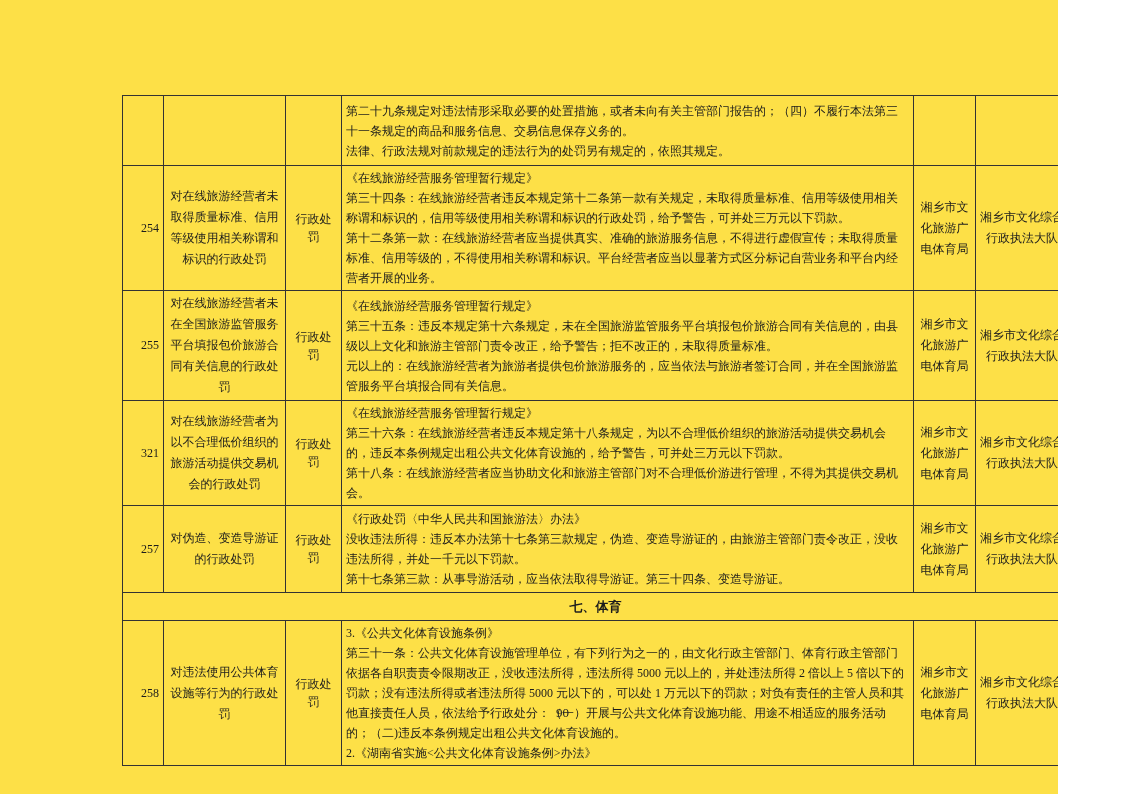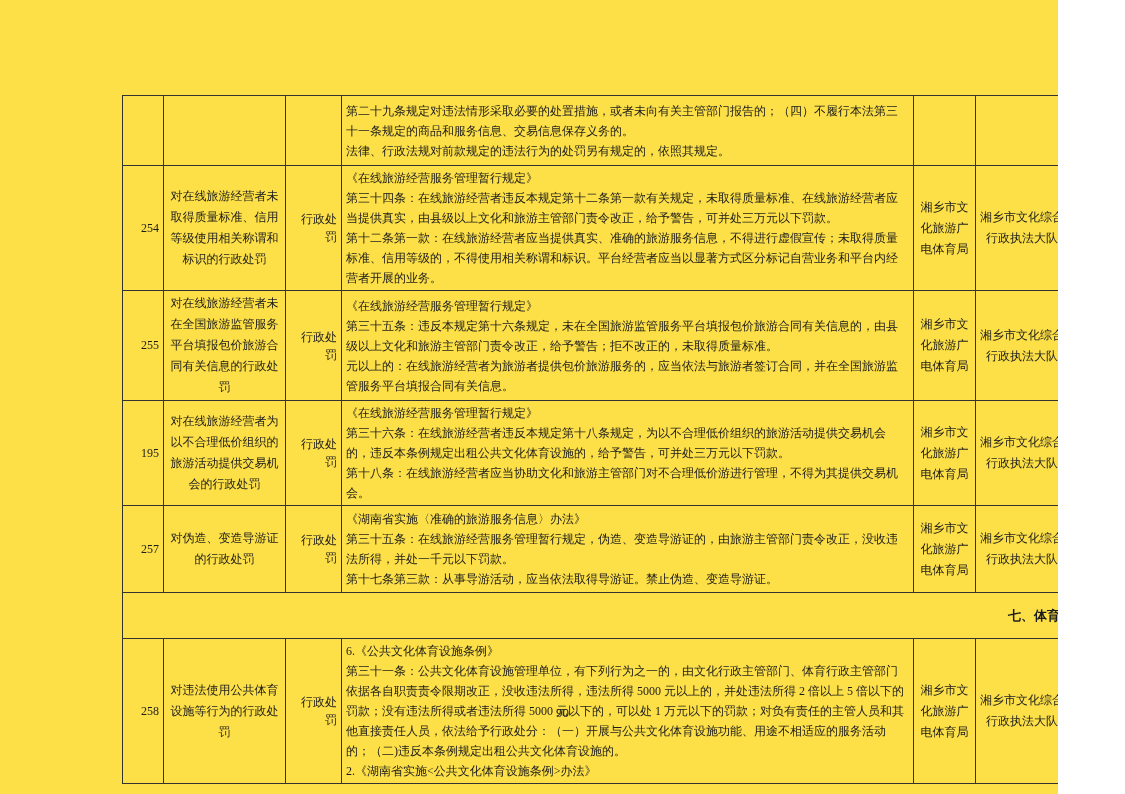--- a/index.html
+++ b/index.html
@@ -54,41 +54,41 @@
     text-align: right;
     font-size: 13px;
   }
   td.c-desc {
     text-align: center;
     line-height: 21px;
     padding: 4px 7px;
     margin-left: 36px;
   }
   td.c-type {
-    text-align: right;
+    text-align: center;
     line-height: 18px;
   }
   td.c-legal {
     padding: 3px 8px;
   }
   td.c-legal p {
     margin: 0;
     line-height: 20px;
     text-align: left;
   }
   td.c-agency, td.c-enf {
     text-align: center;
     line-height: 21px;
     padding: 2px 3px;
   }
   tr.section-row td {
     font-weight: bold;
-    text-align: right;
+    text-align: center;
     font-size: 13px;
-    padding: 14px 8px;
+    padding: 5px 8px;
     line-height: 17px;
   }
   .page-number {
     position: absolute;
     top: 705px;
     left: 0;
     width: 1125px;
     text-align: center;
     font-size: 13px;
     color: #222222;
@@ -121,76 +121,76 @@
         <td class="c-agency"></td>
         <td class="c-enf"></td>
       </tr>
 
       <tr class="h-254">
         <td class="c-num">254</td>
         <td class="c-desc">对在线旅游经营者未取得质量标准、信用等级使用相关称谓和标识的行政处罚</td>
         <td class="c-type">行政处罚</td>
         <td class="c-legal">
           <p>《在线旅游经营服务管理暂行规定》</p>
-          <p>第三十四条：在线旅游经营者违反本规定第十二条第一款有关规定，未取得质量标准、在线旅游经营者应当提供真实，由县级以上文化和旅游主管部门责令改正，给予警告，可并处三万元以下罚款。</p>
+          <p>第三十四条：在线旅游经营者违反本规定第十二条第一款有关规定，未取得质量标准、信用等级使用相关称谓和标识的，信用等级使用相关称谓和标识的行政处罚，给予警告，可并处三万元以下罚款。</p>
           <p>第十二条第一款：在线旅游经营者应当提供真实、准确的旅游服务信息，不得进行虚假宣传；未取得质量标准、信用等级的，不得使用相关称谓和标识。平台经营者应当以显著方式区分标记自营业务和平台内经营者开展的业务。</p>
         </td>
         <td class="c-agency">湘乡市文化旅游广电体育局</td>
         <td class="c-enf">湘乡市文化综合行政执法大队</td>
       </tr>
 
       <tr class="h-255">
         <td class="c-num">255</td>
         <td class="c-desc">对在线旅游经营者未在全国旅游监管服务平台填报包价旅游合同有关信息的行政处罚</td>
         <td class="c-type">行政处罚</td>
         <td class="c-legal">
           <p>《在线旅游经营服务管理暂行规定》</p>
           <p>第三十五条：违反本规定第十六条规定，未在全国旅游监管服务平台填报包价旅游合同有关信息的，由县级以上文化和旅游主管部门责令改正，给予警告；拒不改正的，未取得质量标准。</p>
           <p>元以上的：在线旅游经营者为旅游者提供包价旅游服务的，应当依法与旅游者签订合同，并在全国旅游监管服务平台填报合同有关信息。</p>
         </td>
         <td class="c-agency">湘乡市文化旅游广电体育局</td>
         <td class="c-enf">湘乡市文化综合行政执法大队</td>
       </tr>
 
       <tr class="h-256">
-        <td class="c-num">195</td>
+        <td class="c-num">321</td>
         <td class="c-desc">对在线旅游经营者为以不合理低价组织的旅游活动提供交易机会的行政处罚</td>
         <td class="c-type">行政处罚</td>
         <td class="c-legal">
           <p>《在线旅游经营服务管理暂行规定》</p>
           <p>第三十六条：在线旅游经营者违反本规定第十八条规定，为以不合理低价组织的旅游活动提供交易机会的，违反本条例规定出租公共文化体育设施的，给予警告，可并处三万元以下罚款。</p>
           <p>第十八条：在线旅游经营者应当协助文化和旅游主管部门对不合理低价游进行管理，不得为其提供交易机会。</p>
         </td>
         <td class="c-agency">湘乡市文化旅游广电体育局</td>
         <td class="c-enf">湘乡市文化综合行政执法大队</td>
       </tr>
 
       <tr class="h-257">
         <td class="c-num">257</td>
         <td class="c-desc">对伪造、变造导游证的行政处罚</td>
         <td class="c-type">行政处罚</td>
         <td class="c-legal">
-          <p>《湖南省实施〈准确的旅游服务信息〉办法》</p>
-          <p>第三十五条：在线旅游经营服务管理暂行规定，伪造、变造导游证的，由旅游主管部门责令改正，没收违法所得，并处一千元以下罚款。</p>
-          <p>第十七条第三款：从事导游活动，应当依法取得导游证。禁止伪造、变造导游证。</p>
+          <p>《行政处罚〈中华人民共和国旅游法〉办法》</p>
+          <p>没收违法所得：违反本办法第十七条第三款规定，伪造、变造导游证的，由旅游主管部门责令改正，没收违法所得，并处一千元以下罚款。</p>
+          <p>第十七条第三款：从事导游活动，应当依法取得导游证。第三十四条、变造导游证。</p>
         </td>
         <td class="c-agency">湘乡市文化旅游广电体育局</td>
         <td class="c-enf">湘乡市文化综合行政执法大队</td>
       </tr>
 
       <tr class="h-sec section-row">
         <td colspan="6">七、体育</td>
       </tr>
 
       <tr class="h-258">
         <td class="c-num">258</td>
         <td class="c-desc">对违法使用公共体育设施等行为的行政处罚</td>
         <td class="c-type">行政处罚</td>
         <td class="c-legal">
-          <p>6.《公共文化体育设施条例》</p>
+          <p>3.《公共文化体育设施条例》</p>
           <p>第三十一条：公共文化体育设施管理单位，有下列行为之一的，由文化行政主管部门、体育行政主管部门依据各自职责责令限期改正，没收违法所得，违法所得 5000 元以上的，并处违法所得 2 倍以上 5 倍以下的罚款；没有违法所得或者违法所得 5000 元以下的，可以处 1 万元以下的罚款；对负有责任的主管人员和其他直接责任人员，依法给予行政处分：（一）开展与公共文化体育设施功能、用途不相适应的服务活动的；（二)违反本条例规定出租公共文化体育设施的。</p>
           <p>2.《湖南省实施&lt;公共文化体育设施条例&gt;办法》</p>
         </td>
         <td class="c-agency">湘乡市文化旅游广电体育局</td>
         <td class="c-enf">湘乡市文化综合行政执法大队</td>
       </tr>
 
     </tbody>
   </table>
 

